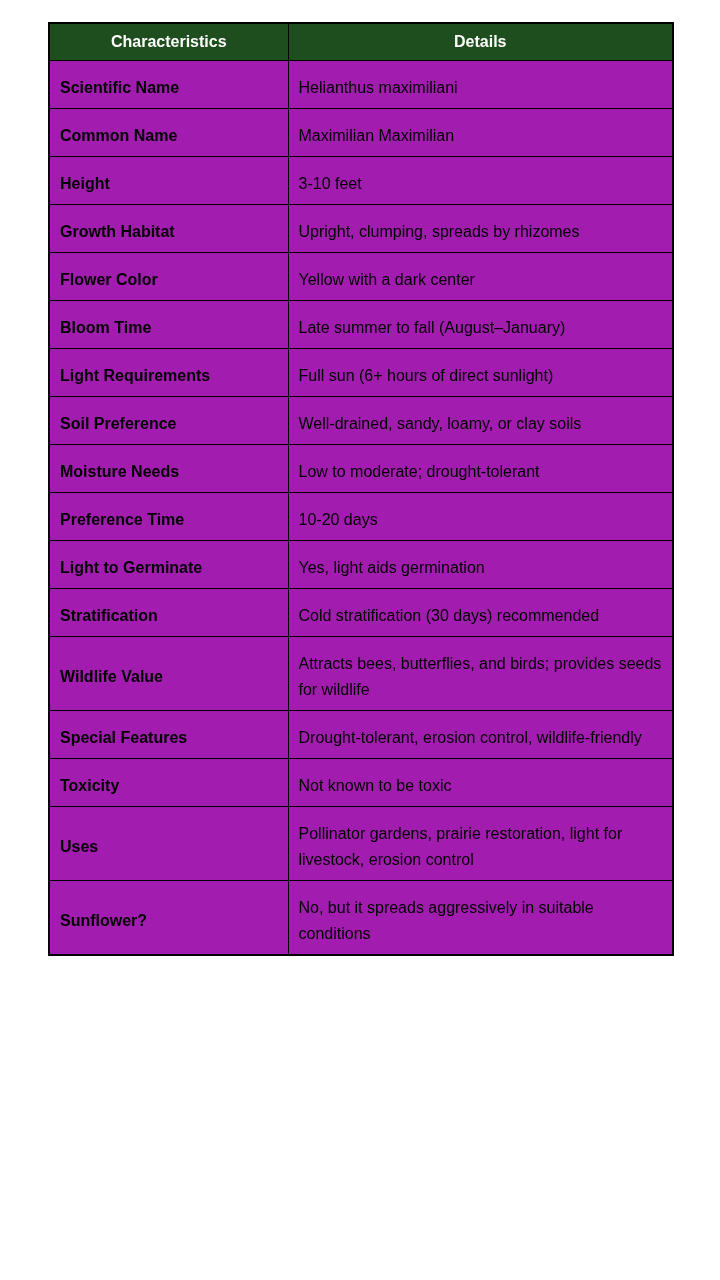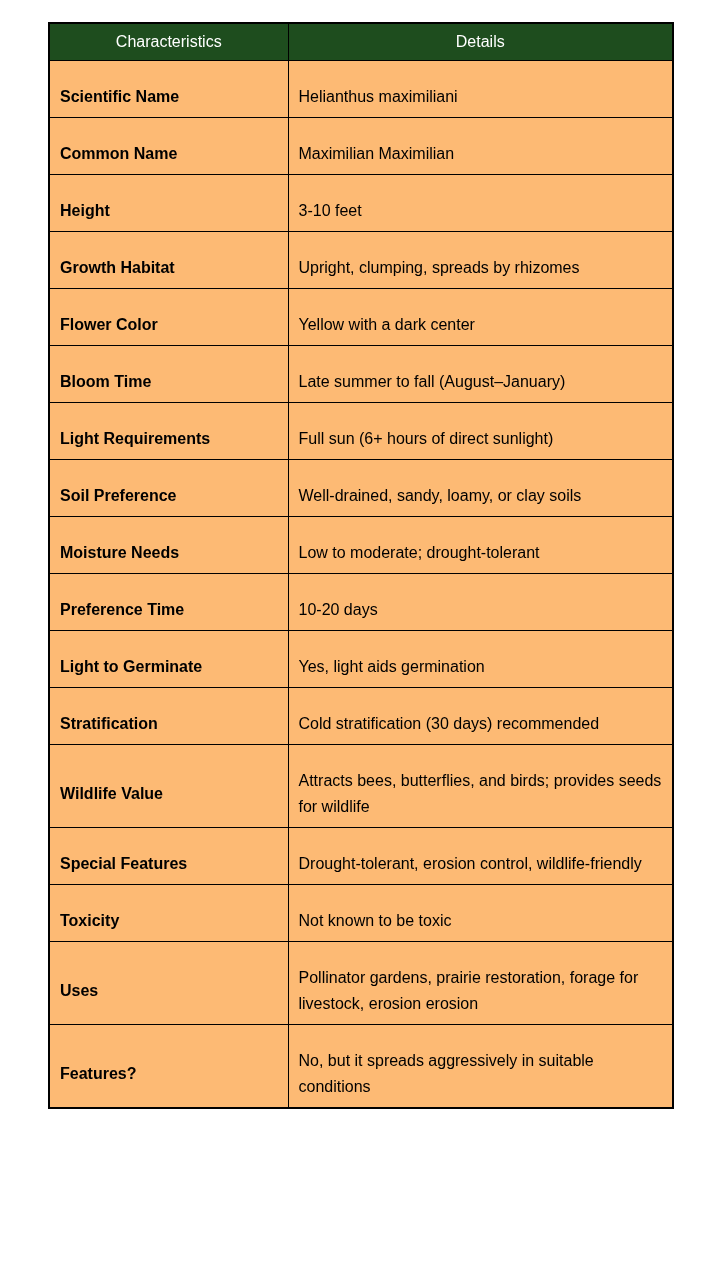--- a/index.html
+++ b/index.html
@@ -24,32 +24,32 @@
     width: 624px;
     table-layout: fixed;
     border: 2px solid #000000;
     font-size: 16px;
   }
   table.plant-table col.c1 { width: 239px; }
   table.plant-table col.c2 { width: 385px; }
   table.plant-table th {
     background: #1E4D1E;
     color: #ffffff;
-    font-weight: 400;
+    font-weight: 700;
     text-align: center;
     padding: 5px 16px;
     line-height: 26px;
     border: 1px solid #000000;
   }
   table.plant-table td {
     border: 1px solid #000000;
-    padding: 23px 10px 7px 10px;
+    padding: 14px 10px 7px 10px;
     line-height: 26px;
     vertical-align: middle;
-    background: #fdba74;
+    background: #a21caf;
     word-wrap: break-word;
   }
   table.plant-table td.char-cell {
     font-weight: 700;
   }
   table.plant-table td.detail-cell {
     font-weight: 400;
     margin-left: 28px;
   }
 </style>
@@ -125,21 +125,21 @@
         <tr>
           <td class="char-cell">Special Features</td>
           <td class="detail-cell">Drought-tolerant, erosion control, wildlife-friendly</td>
         </tr>
         <tr>
           <td class="char-cell">Toxicity</td>
           <td class="detail-cell">Not known to be toxic</td>
         </tr>
         <tr>
           <td class="char-cell">Uses</td>
-          <td class="detail-cell">Pollinator gardens, prairie restoration, forage for livestock, erosion erosion</td>
+          <td class="detail-cell">Pollinator gardens, prairie restoration, light for livestock, erosion control</td>
         </tr>
         <tr>
-          <td class="char-cell">Features?</td>
+          <td class="char-cell">Sunflower?</td>
           <td class="detail-cell">No, but it spreads aggressively in suitable conditions</td>
         </tr>
       </tbody>
   </table>
 </div>
 
 </body></html>

